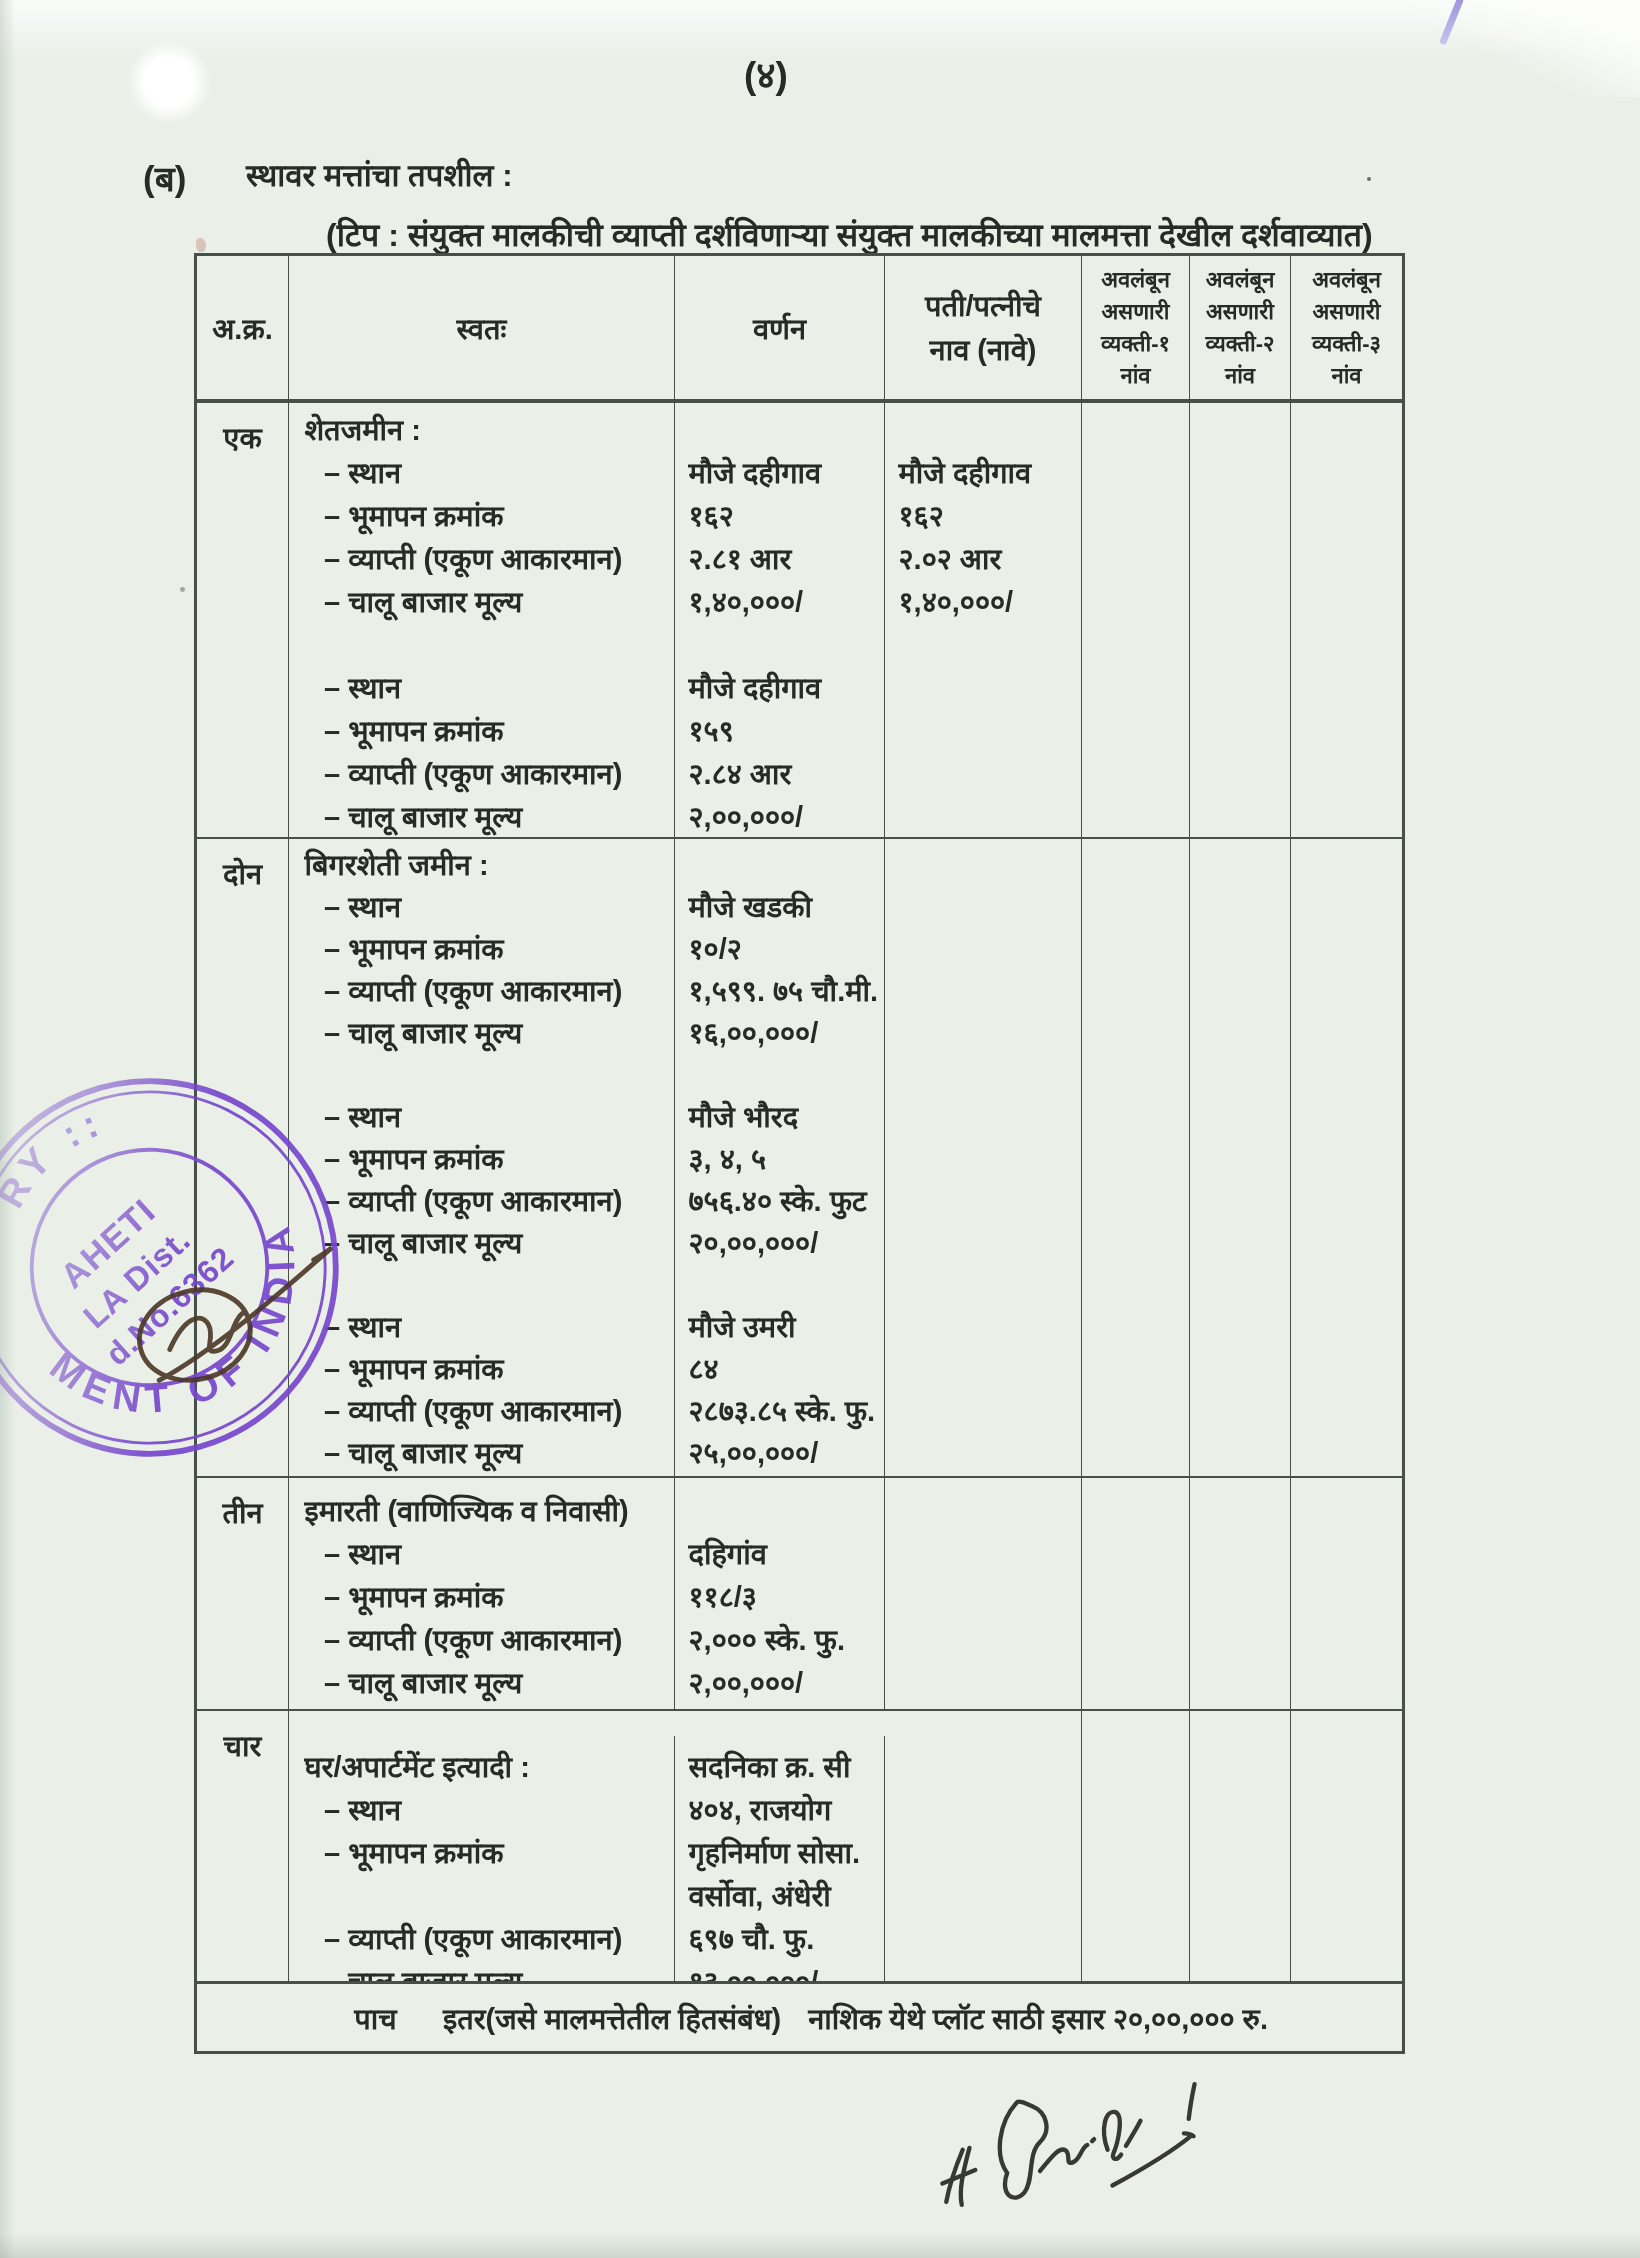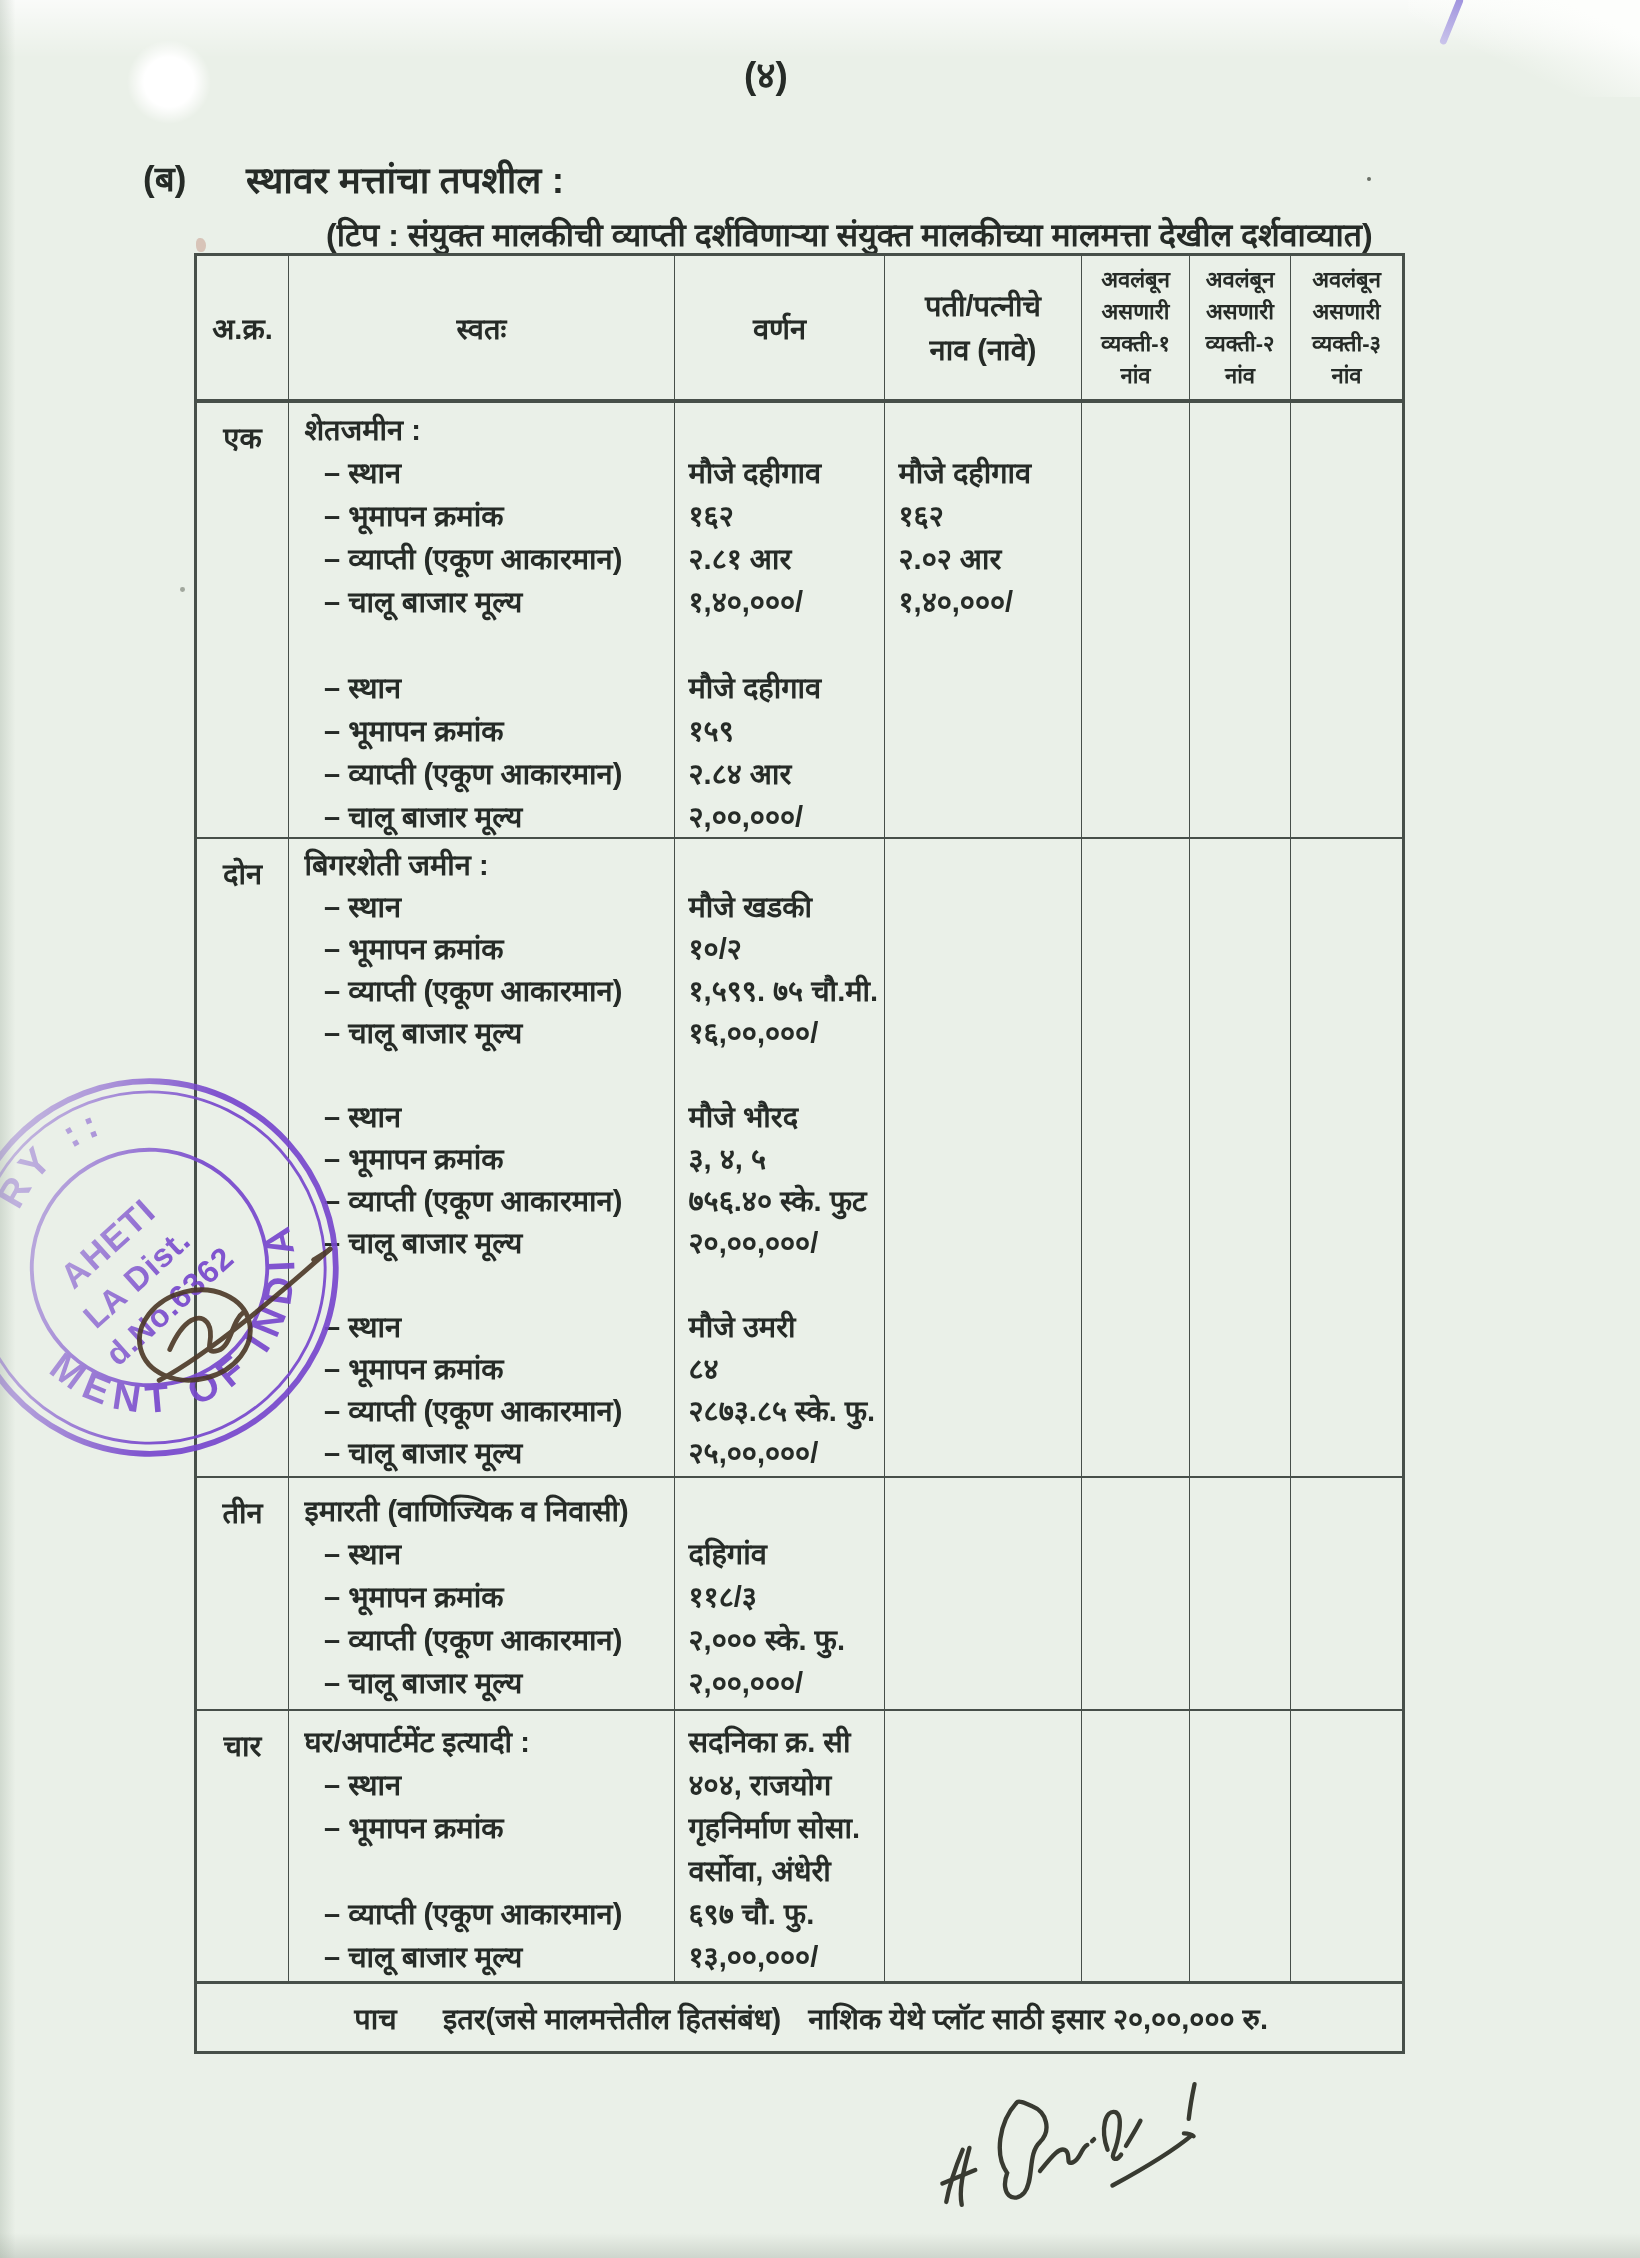--- a/index.html
+++ b/index.html
@@ -27,42 +27,42 @@
     background:linear-gradient(175deg,#7f6ed4,#beb5ea);transform:rotate(22deg);
     border-radius:3.9px;opacity:.75;}
   .speck{position:absolute;border-radius:50%;}
   .speck.s1{left:1367px;top:177px;width:3.9px;height:3.9px;background:#6a6f66;}
   .speck.s2{left:180px;top:587px;width:4.8px;height:4.8px;background:#7a7f74;opacity:.65;}
   .speck.s3{left:196px;top:238px;width:9.7px;height:13.5px;background:#c9a08f;opacity:.55;border-radius:40% 60% 50% 50%;}
 
   .page-number{position:absolute;left:708px;top:48px;width:116px;text-align:center;
     font-size:37px;font-weight:600;}
   .h-label{position:absolute;left:143px;top:154px;font-size:35px;font-weight:700;}
-  .h-title{position:absolute;left:246px;top:153px;font-size:37px;font-weight:700;}
+  .h-title{position:absolute;left:246px;top:153px;font-size:31px;font-weight:700;}
   .h-note{position:absolute;left:326px;top:212px;font-size:32px;font-weight:700;white-space:nowrap;}
 
   .assets-table{
     position:absolute;left:194px;top:253px;
     display:grid;
     grid-template-columns:92px 386px 210px 197px 108px 101px 111px;
     grid-template-rows:147px 436px 639px 233px 273px 67px;
     border:3.9px solid var(--line);
   }
   .cell{border-right:1.9px solid var(--line);border-bottom:2.9px solid var(--line);
     box-sizing:border-box;overflow:hidden;}
   .cell:nth-child(7n){border-right:none;}
   .hc{border-bottom:4.8px solid var(--line);display:flex;align-items:center;justify-content:center;
     font-size:29px;font-weight:700;text-align:right;}
   .hc.multi,.hc.dep{flex-direction:column;}
   .multi .hl{font-size:29px;line-height:44px;font-weight:700;}
   .dep .hl{font-size:22px;line-height:32px;font-weight:600;}
   .sr{font-size:29px;font-weight:600;text-align:center;padding-top:13.5px;}
   .desc,.val{padding-top:3.9px;display:block;}
   .pt3{padding-top:9.7px;}
-  .pt4{padding-top:7.7px;}
+  .pt4{padding-top:7.7px;margin-top:25px;}
   .ln{height:43px;display:flex;align-items:center;font-size:29px;font-weight:600;white-space:nowrap;}
   .r2 .ln{height:42px;}
   .desc .ln{padding-left:35px;}
   .desc .ln:nth-of-type(1){padding-left:15.4px;}
   .val .ln{padding-left:13.5px;}
   .r4b{border-bottom:3.9px solid var(--line);}
   .footer{grid-column:1 / -1;border-right:none;border-bottom:none;
     display:flex;align-items:center;font-size:29px;font-weight:600;white-space:nowrap;justify-content:center;}
   .f-sr{width:89px;text-align:center;flex:none;}
   .f-label{margin-left:23px;}

